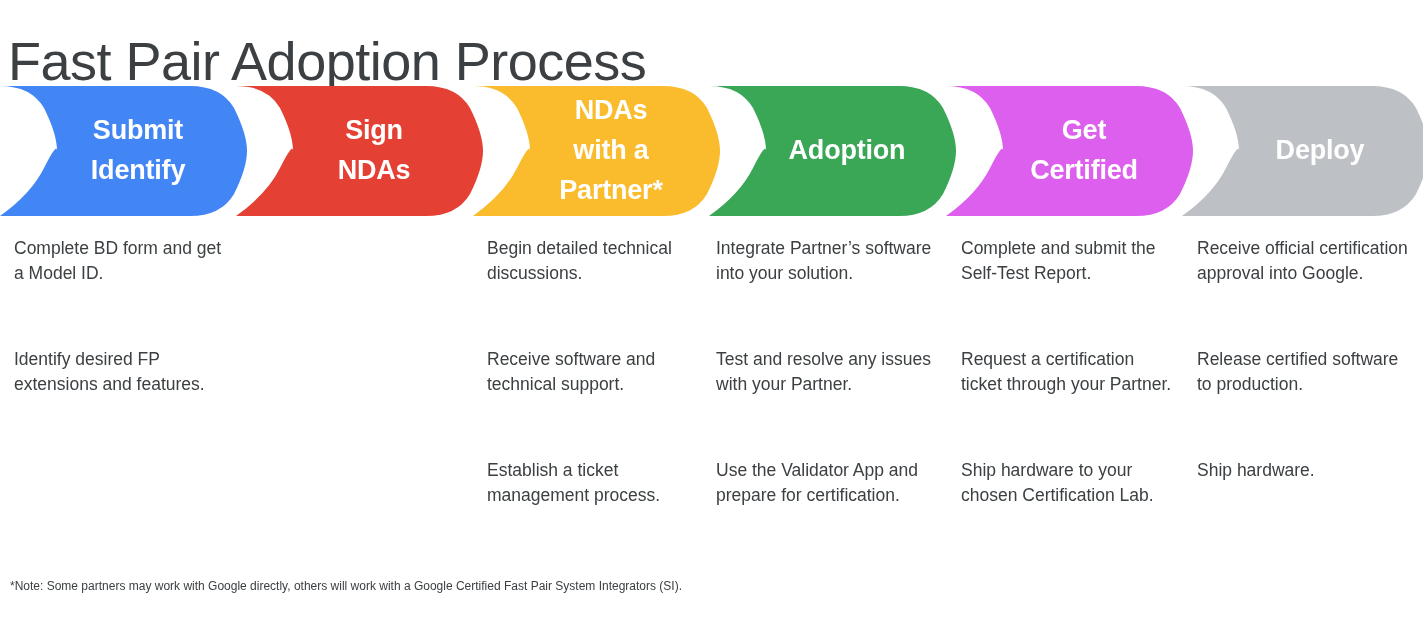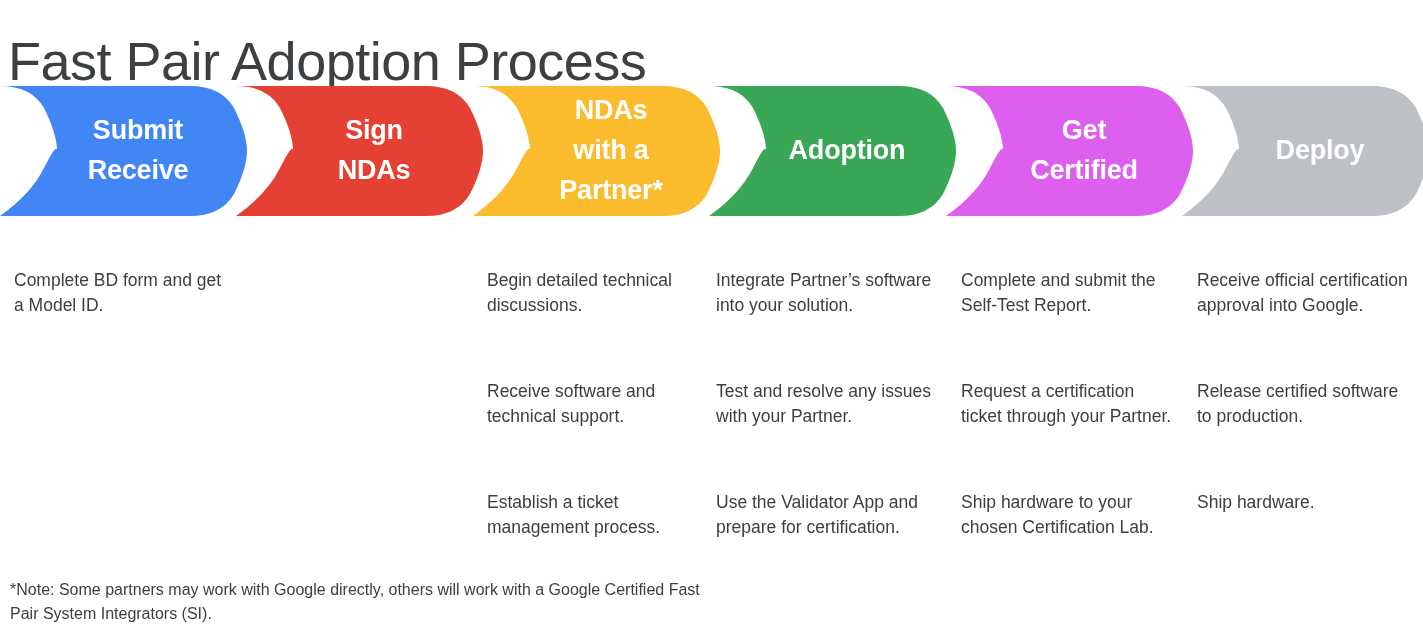--- a/index.html
+++ b/index.html
@@ -79,21 +79,20 @@
   .stage-4 { left: 946px; }
   .stage-5 { left: 1182px; }
 
   
   #detail-grid {
     position: absolute;
     left: 0px;
     top: 236px;
     width: 1172px;
     height: 320px;
-    margin-top: 32px;
   }
   .detail-col {
     position: absolute;
     top: 0;
     width: 216px;
   }
   .col-0 { left: 14px; }
   .col-1 { left: 251px; }
   .col-2 { left: 487px; }
   .col-3 { left: 716px; }
@@ -108,39 +107,39 @@
     height: 111px;
     box-sizing: border-box;
   }
 
   
   #footnote {
     position: absolute;
     left: 10px;
     top: 578px;
     width: 700px;
-    font-size: 16px;
+    font-size: 12px;
     line-height: 1.48;
     color: #3c4043;
   }
 </style>
 </head>
 <body style="background: rgb(255, 255, 255);">
 
 <h1 id="page-title">Fast Pair Adoption Process</h1>
 
 <div id="stage-band">
 
   <div class="stage stage-0">
     <svg viewBox="0 0 247 130" preserveAspectRatio="none">
       <path d="M 0,0 L 190,0 Q 221,0 234,22 Q 247,48 247,65 Q 247,82 234,108 Q 221,130 190,130 L 0,130 Q 31,108 44,82 Q 57,56 57,65 Q 57,48 44,22 Q 31,0 0,0 Z" fill="#4285F4"></path>
     </svg>
     <div class="stage-label">
         <span>Submit</span>
-        <span>Receive</span>
+        <span>Identify</span>
       </div>
   </div>
 
   <div class="stage stage-1">
     <svg viewBox="0 0 247 130" preserveAspectRatio="none">
       <path d="M 0,0 L 190,0 Q 221,0 234,22 Q 247,48 247,65 Q 247,82 234,108 Q 221,130 190,130 L 0,130 Q 31,108 44,82 Q 57,56 57,65 Q 57,48 44,22 Q 31,0 0,0 Z" fill="#E44134"></path>
     </svg>
     <div class="stage-label">
         <span>Sign</span>
         <span>NDAs</span>
@@ -185,20 +184,21 @@
         <span>Deploy</span>
       </div>
   </div>
 
 </div>
 
 <div id="detail-grid">
 
   <div class="detail-col col-0">
     <div class="detail-item">Complete BD form and get a Model ID.</div>
+    <div class="detail-item">Identify desired FP extensions and features.</div>
   </div>
 
 
   <div class="detail-col col-2">
     <div class="detail-item">Begin detailed technical discussions.</div>
     <div class="detail-item">Receive software and technical support.</div>
     <div class="detail-item">Establish a ticket management process.</div>
   </div>
 
   <div class="detail-col col-3">

